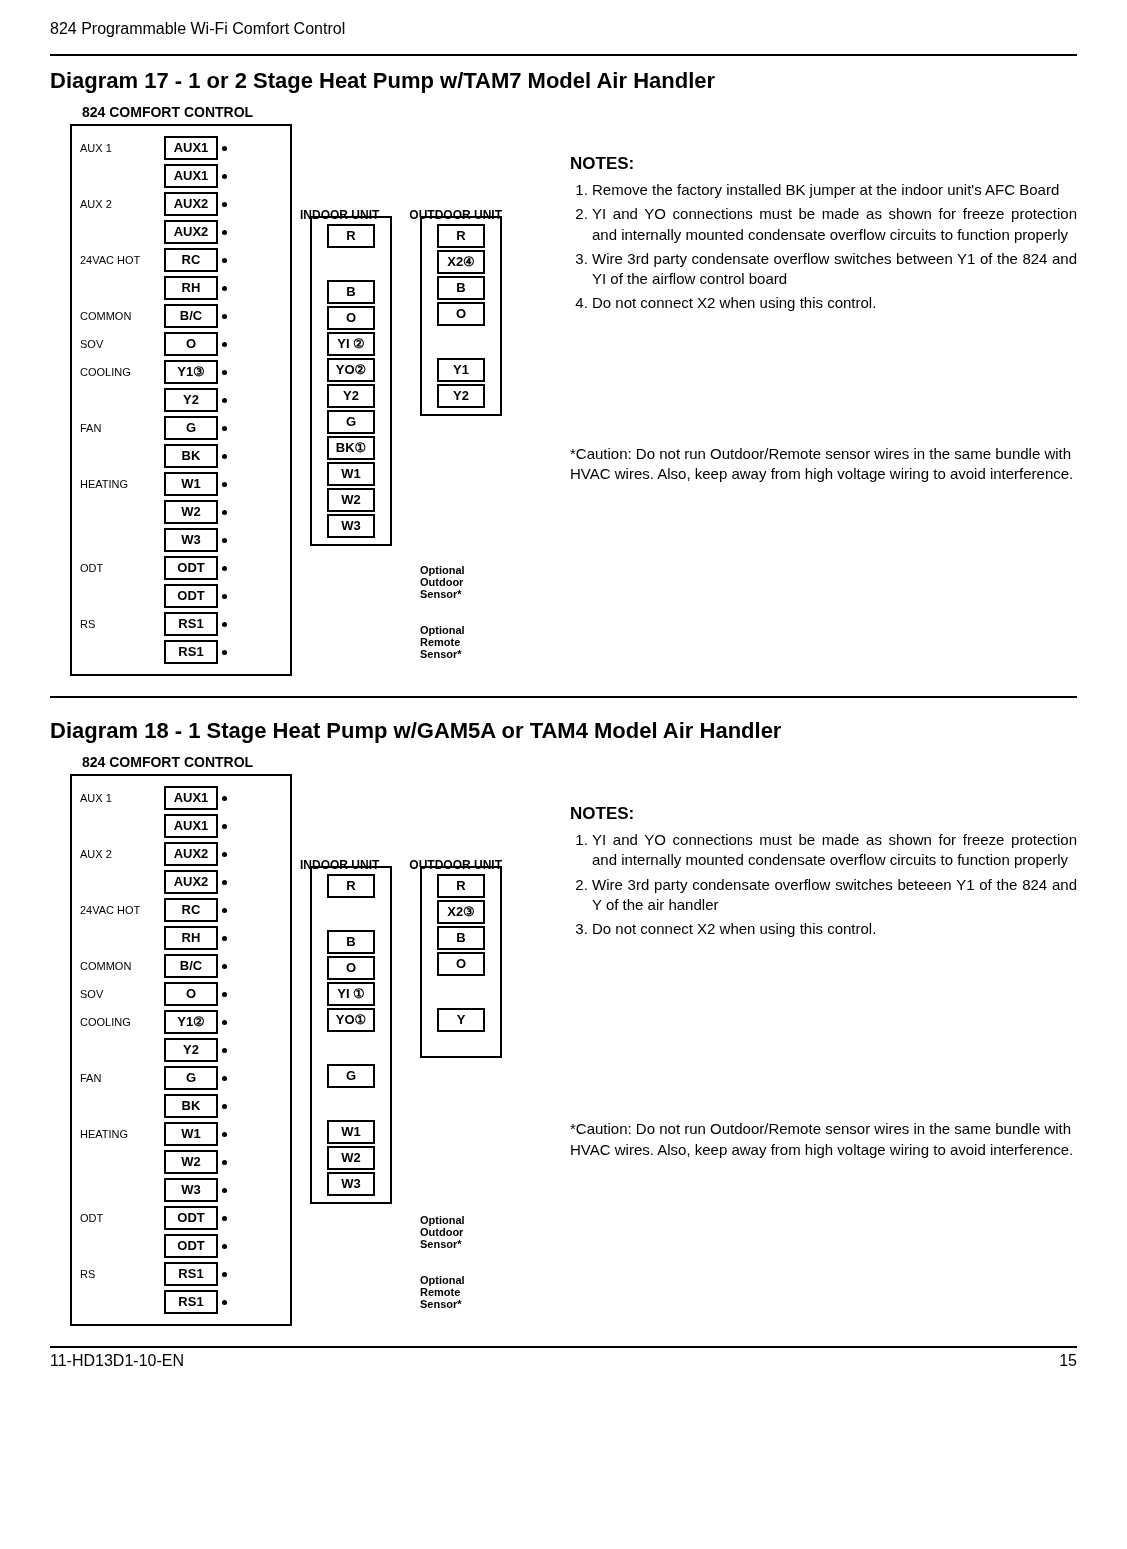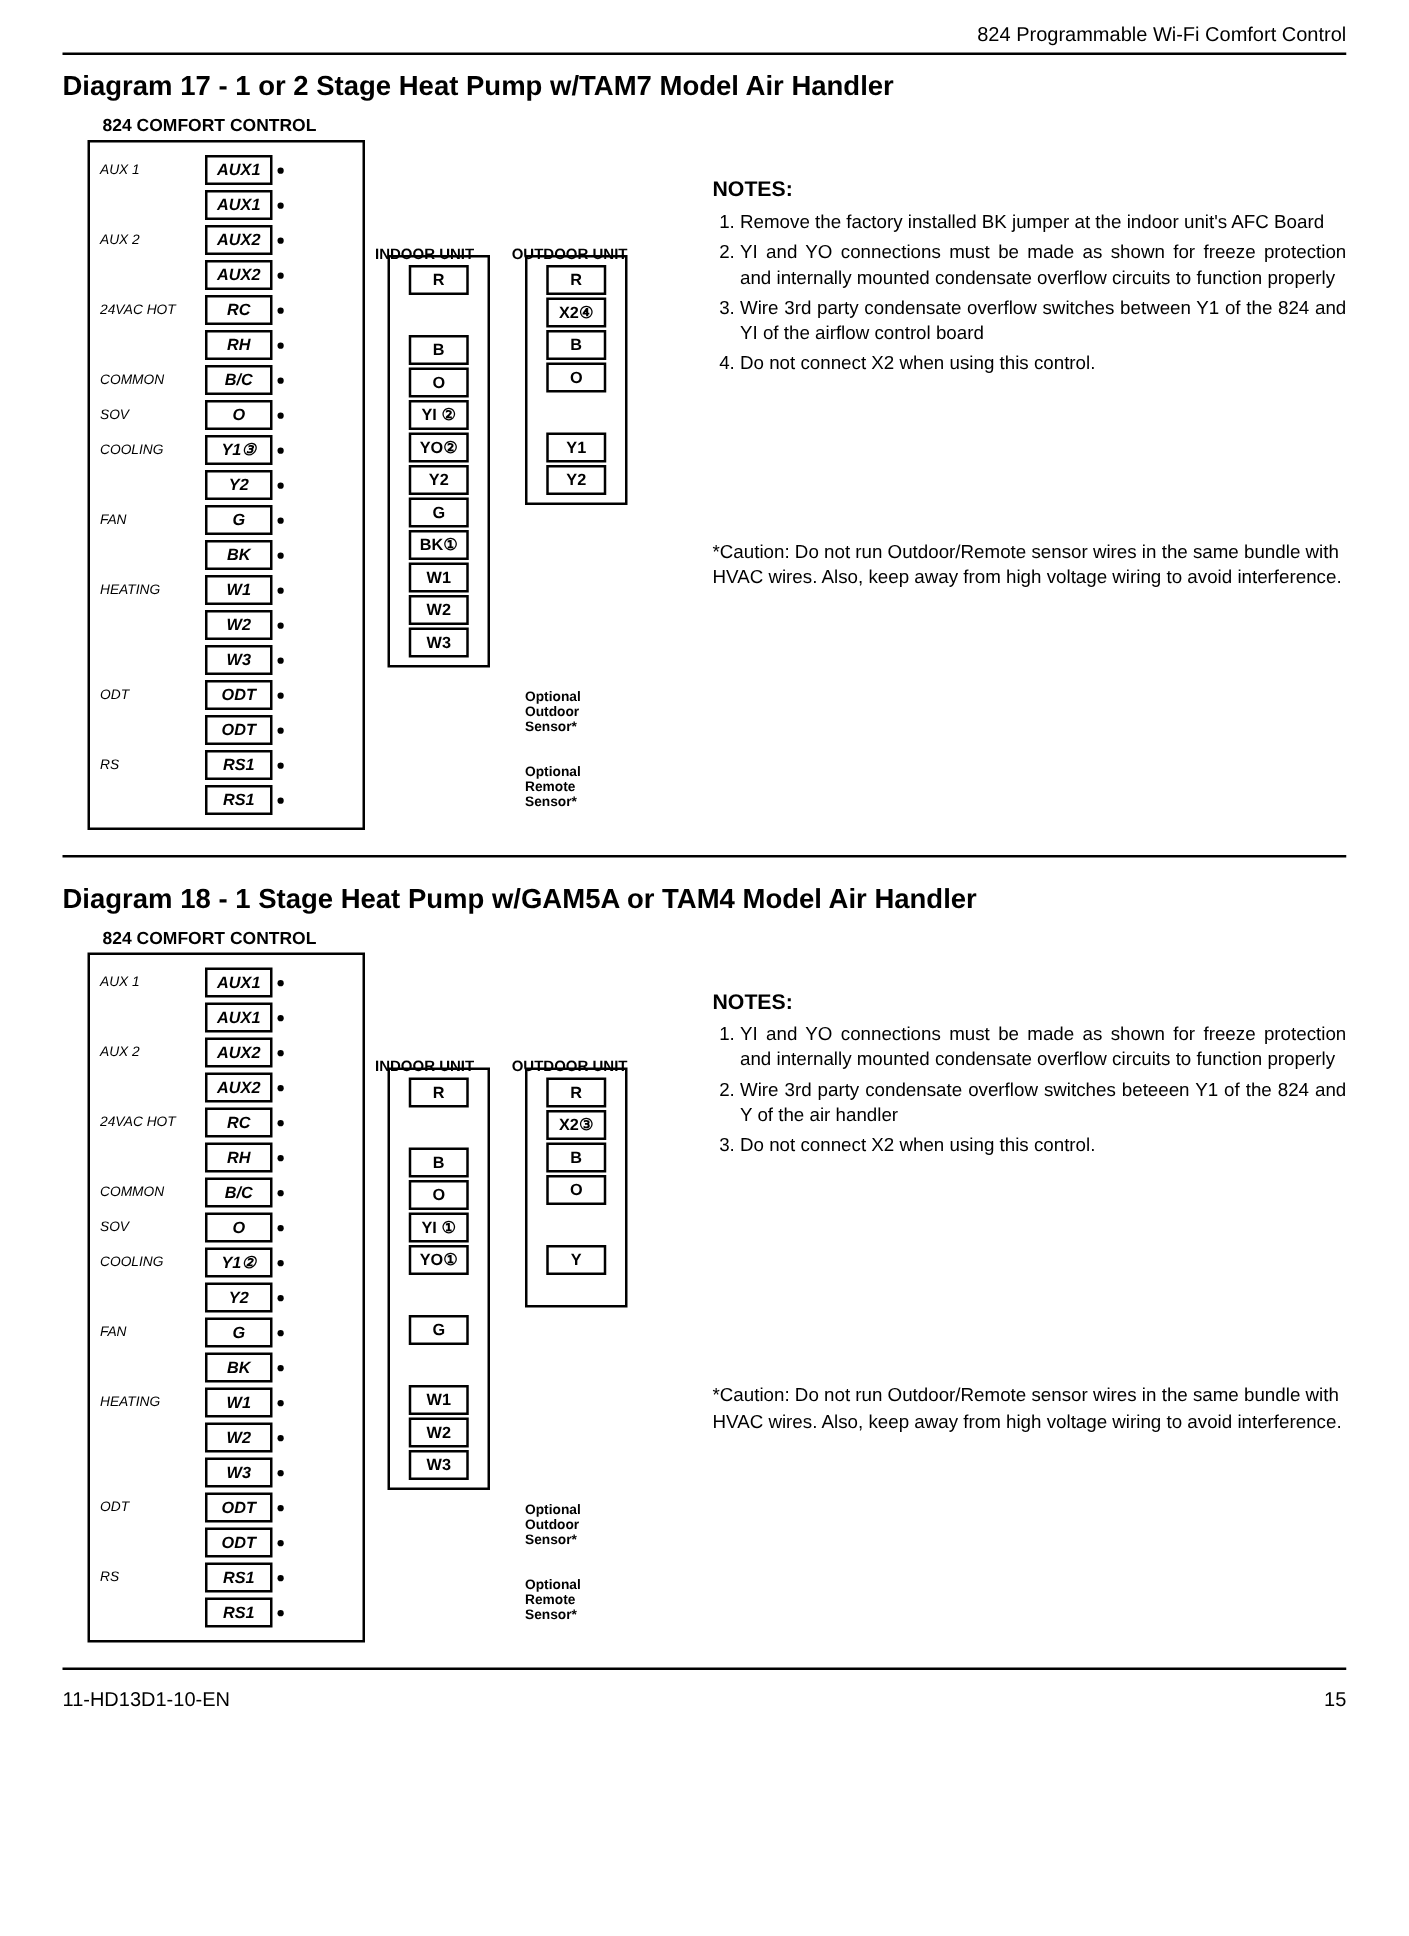--- a/index.html
+++ b/index.html
@@ -7,24 +7,24 @@
     margin: 0;
     padding: 0;
     width: 1127px;
     background: #fff;
     color: #000;
   }
   .page {
     padding: 20px 50px 10px 50px;
   }
   .top-bar {
-    text-align: right;
+    text-align: left;
     font-size: 16px;
     border-bottom: 2px solid #000;
-    padding-bottom: 4px;
+    padding-bottom: 16px;
     margin-bottom: 4px;
   }
   .section-title {
     font-family: Arial, sans-serif;
     font-size: 26px;
     font-weight: 900;
     letter-spacing: 0.5px;
     margin: 4px 0 10px 0;
   }
   .section-num { font-weight: 900; }
@@ -54,21 +54,20 @@
     border: 2px solid #000;
     width: 210px;
     padding: 8px 0 8px 8px;
     position: relative;
     margin-left: 20px;
   }
   .row {
     display: flex;
     align-items: center;
     height: 28px;
-    font-style: italic;
   }
   .row-label {
     width: 84px;
     font-size: 11px;
     text-align: left;
   }
   .term {
     display: inline-block;
     width: 50px;
     height: 20px;
@@ -134,21 +133,21 @@
     line-height: 1.35;
     margin-top: 130px;
   }
   hr.divider {
     border: none;
     border-top: 2px solid #000;
     margin: 20px 0;
   }
   .footer {
     border-top: 2px solid #000;
-    padding-top: 16px;
+    padding-top: 4px;
     display: flex;
     justify-content: space-between;
     font-size: 16px;
     margin-top: 10px;
     gap: 32px;
   }
 </style>
 </head>
 <body>
 

